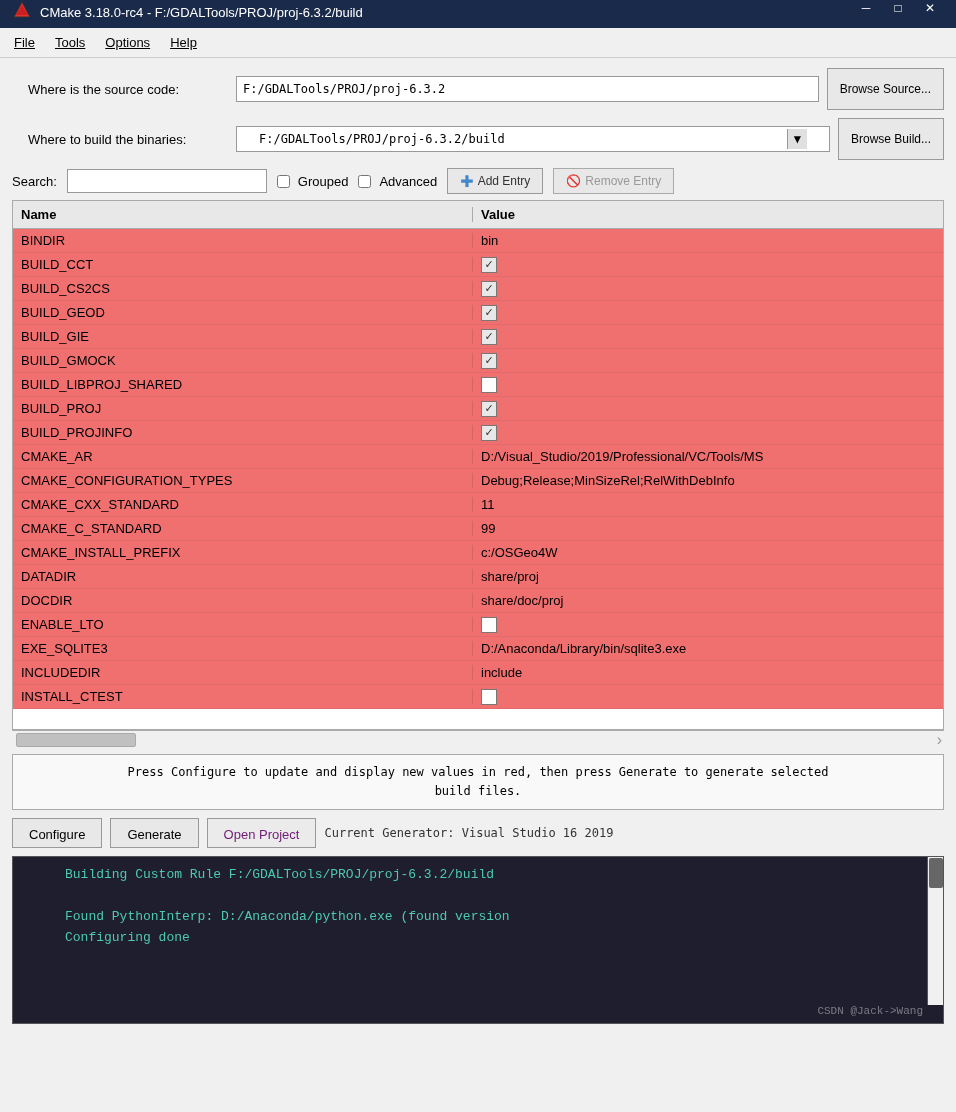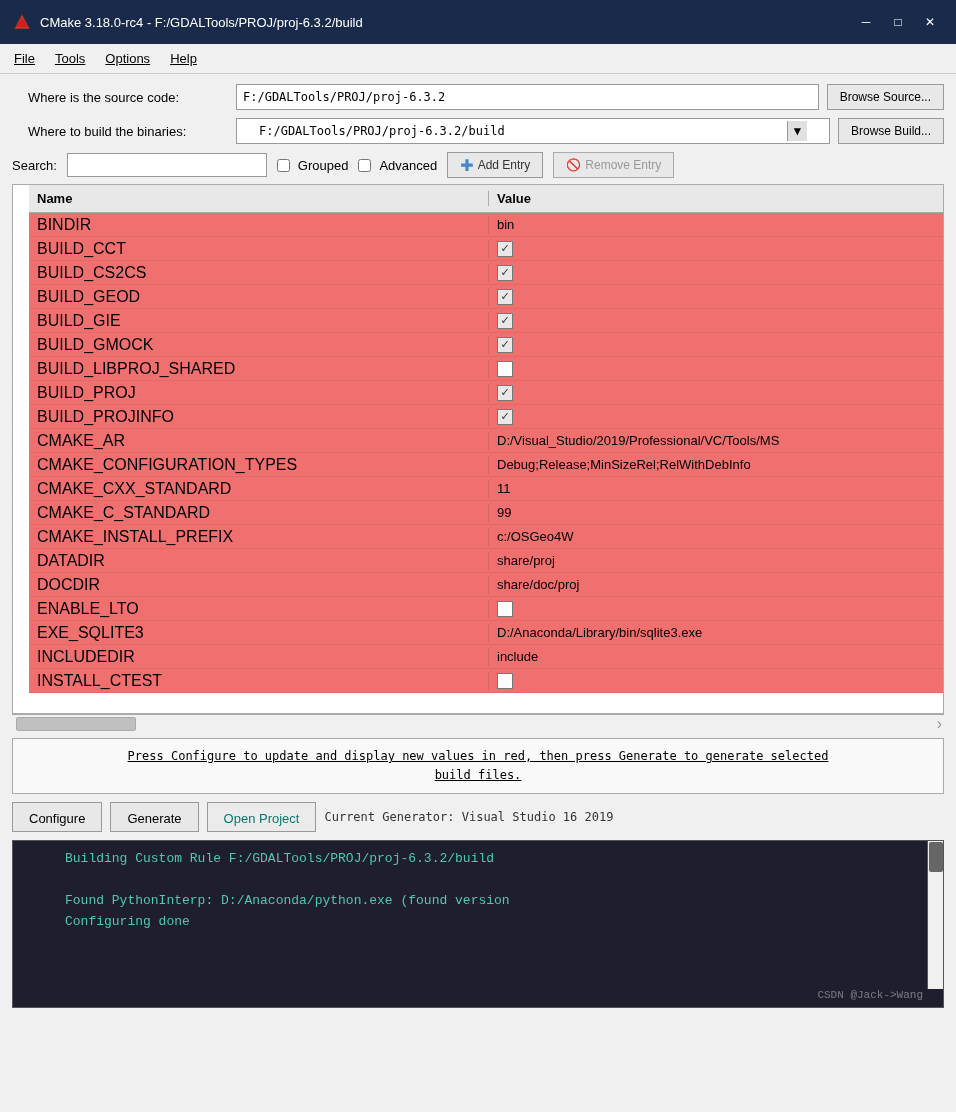--- a/index.html
+++ b/index.html
@@ -7,23 +7,23 @@
       font-family: 'Segoe UI', Arial, sans-serif;
       font-size: 13px;
       background: #f0f0f0;
       width: 956px;
       height: 1112px;
       overflow: hidden;
     }
     .titlebar {
       background: #1a2a4a;
       color: white;
-      height: 44px;
-      display: flex;
-      align-items: center;
+      height: 28px;
+      display: flex;
+      align-items: flex-end;
       padding: 8px 12px;
       user-select: none;
     }
     .titlebar-icon {
       width: 20px;
       height: 20px;
       margin-right: 8px;
       flex-shrink: 0;
     }
     .titlebar-title {
@@ -108,21 +108,21 @@
       height: 100%;
       background: #e0e0e0;
       border-left: 1px solid #999;
       display: flex;
       align-items: center;
       justify-content: center;
       cursor: pointer;
       flex-shrink: 0;
     }
     .browse-btn {
-      height: 26px;
+      height: 42px;
       padding: 0 12px;
       background: #e8e8e8;
       border: 1px solid #999;
       cursor: pointer;
       font-size: 12px;
       white-space: nowrap;
     }
 
     .toolbar-row {
       display: flex;
@@ -174,21 +174,20 @@
     }
 
     .table-container {
       border: 1px solid #aaa;
       background: white;
       height: 530px;
       overflow: hidden;
       position: relative;
       display: flex;
       flex-direction: column;
-      padding-left: 16px;
     }
     .table-header {
       display: flex;
       background: #e8e8e8;
       border-bottom: 1px solid #aaa;
       height: 28px;
       align-items: center;
       flex-shrink: 0;
     }
     .th-name {
@@ -217,21 +216,21 @@
       display: flex;
       height: 24px;
       align-items: center;
       border-bottom: 1px solid rgba(0,0,0,0.05);
     }
     .table-row.red { background: #f07070; }
     .td-name {
       width: 460px;
       padding: 0 8px;
       border-right: 1px solid rgba(0,0,0,0.1);
-      font-size: 16px;
+      font-size: 13px;
       overflow: hidden;
       white-space: nowrap;
       flex-shrink: 0;
     }
     .td-value {
       flex: 1;
       padding: 0 8px;
       font-size: 13px;
       overflow: hidden;
       white-space: nowrap;
@@ -265,39 +264,38 @@
 
     .status-bar {
       background: #f9f9f9;
       border: 1px solid #aaa;
       padding: 8px 12px;
       margin-top: 6px;
       font-size: 12px;
       font-family: monospace;
       text-align: center;
       line-height: 1.6;
-      text-decoration: underline;
     }
 
     .bottom-toolbar {
       display: flex;
       align-items: center;
       gap: 8px;
       margin-top: 8px;
     }
     .action-btn {
       height: 30px;
       padding: 8px 16px;
       background: #e8e8e8;
       border: 1px solid #999;
       cursor: pointer;
       font-size: 13px;
     }
     .action-btn.disabled {
-      color: #0f766e;
+      color: #701a75;
       cursor: not-allowed;
       background: #ebebeb;
     }
     .generator-text {
       font-size: 12px;
       font-family: monospace;
       color: #333;
     }
 
     .output-panel {

